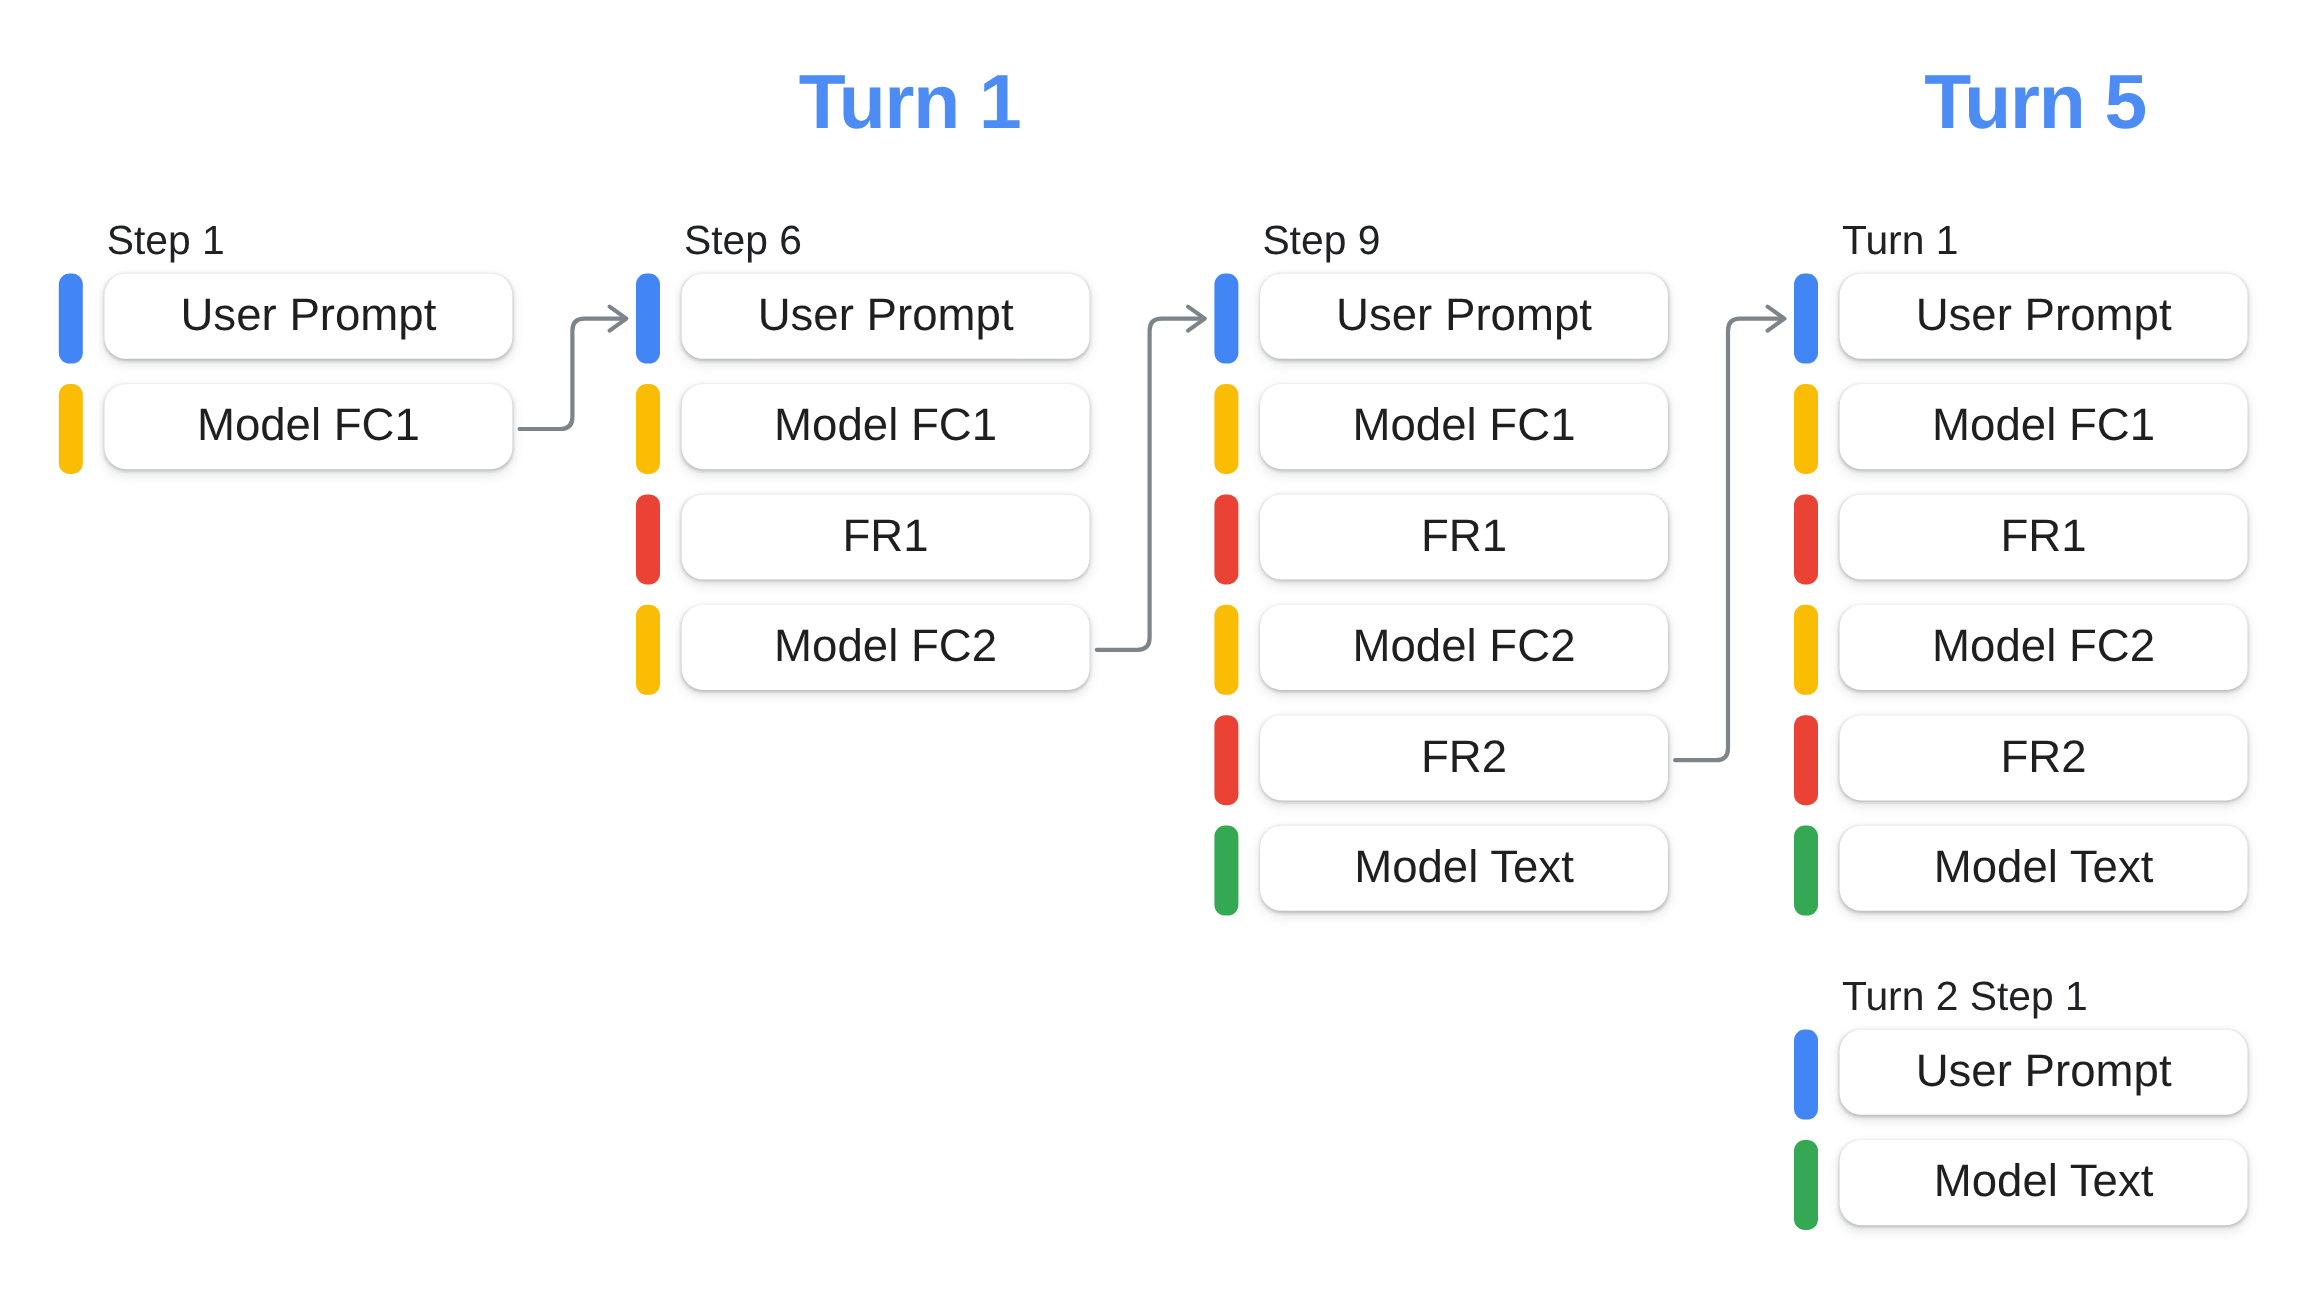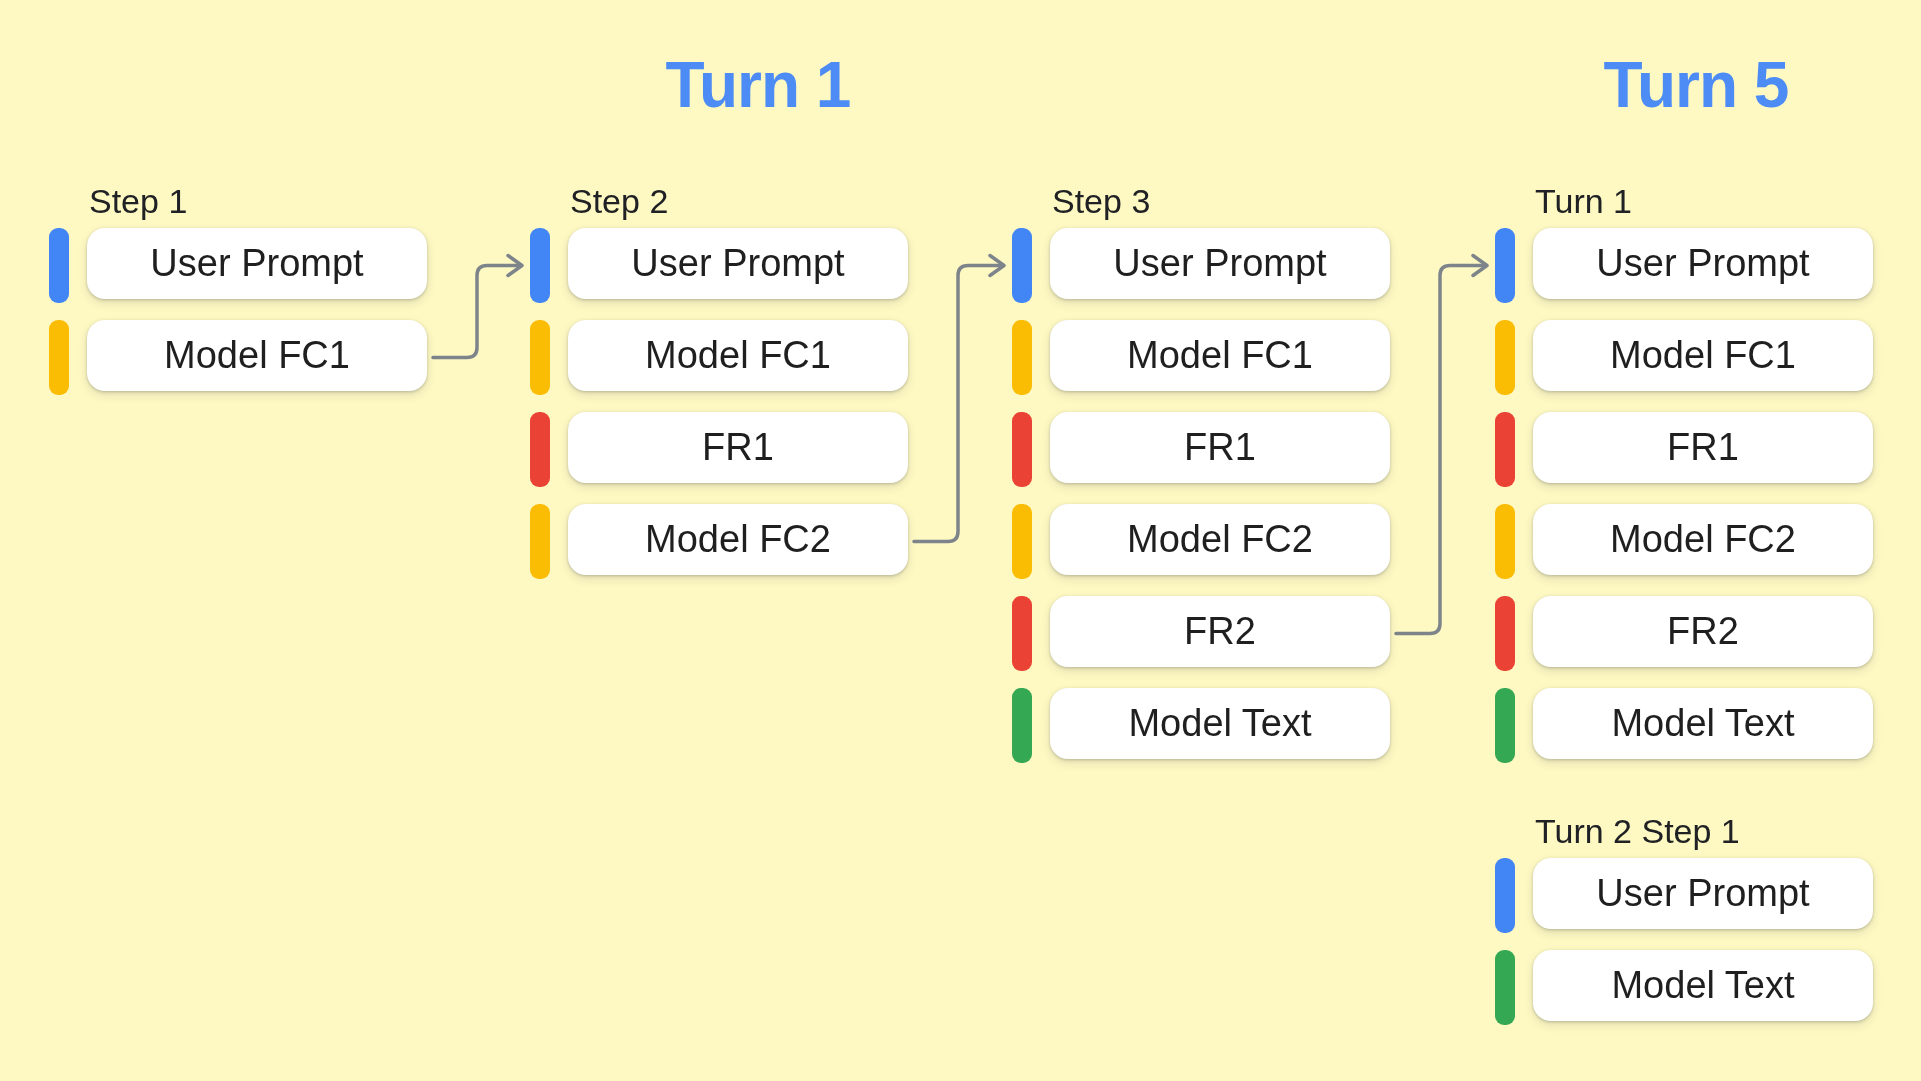--- a/index.html
+++ b/index.html
@@ -5,21 +5,21 @@
   html, body {
     margin: 0;
     padding: 0;
     background: #E8EAED;
     font-family: "Liberation Sans", "DejaVu Sans", sans-serif;
   }
   .canvas {
     position: relative;
     width: 1921px;
     height: 1081px;
-    background: #fef9c3;
+    background: #ffffff;
     overflow: hidden;
   }
   .flow-svg {
     position: absolute;
     left: 0; top: 0;
     width: 1921px;
     height: 1081px;
     pointer-events: none;
   }
   .turn-title {
@@ -98,21 +98,21 @@
           </div>
         </div>
         <div class="card-row" style="left: 0px; top: 134px; width: 340px; height: 75px;">
           <div class="accent-bar" style="background: rgb(251, 188, 4);"></div>
           <div class="card">
             <span class="card-label">Model FC1</span>
           </div>
         </div>
       </div>
       <div class="group" style="left: 568px; top: 186px;">
-        <div class="group-label">Step 2</div>
+        <div class="group-label">Step 6</div>
         <div class="card-row" style="left: 0px; top: 42px; width: 340px; height: 75px;">
           <div class="accent-bar" style="background: rgb(66, 133, 244);"></div>
           <div class="card">
             <span class="card-label">User Prompt</span>
           </div>
         </div>
         <div class="card-row" style="left: 0px; top: 134px; width: 340px; height: 75px;">
           <div class="accent-bar" style="background: rgb(251, 188, 4);"></div>
           <div class="card">
             <span class="card-label">Model FC1</span>
@@ -125,21 +125,21 @@
           </div>
         </div>
         <div class="card-row" style="left: 0px; top: 318px; width: 340px; height: 75px;">
           <div class="accent-bar" style="background: rgb(251, 188, 4);"></div>
           <div class="card">
             <span class="card-label">Model FC2</span>
           </div>
         </div>
       </div>
       <div class="group" style="left: 1050px; top: 186px;">
-        <div class="group-label">Step 3</div>
+        <div class="group-label">Step 9</div>
         <div class="card-row" style="left: 0px; top: 42px; width: 340px; height: 75px;">
           <div class="accent-bar" style="background: rgb(66, 133, 244);"></div>
           <div class="card">
             <span class="card-label">User Prompt</span>
           </div>
         </div>
         <div class="card-row" style="left: 0px; top: 134px; width: 340px; height: 75px;">
           <div class="accent-bar" style="background: rgb(251, 188, 4);"></div>
           <div class="card">
             <span class="card-label">Model FC1</span>

